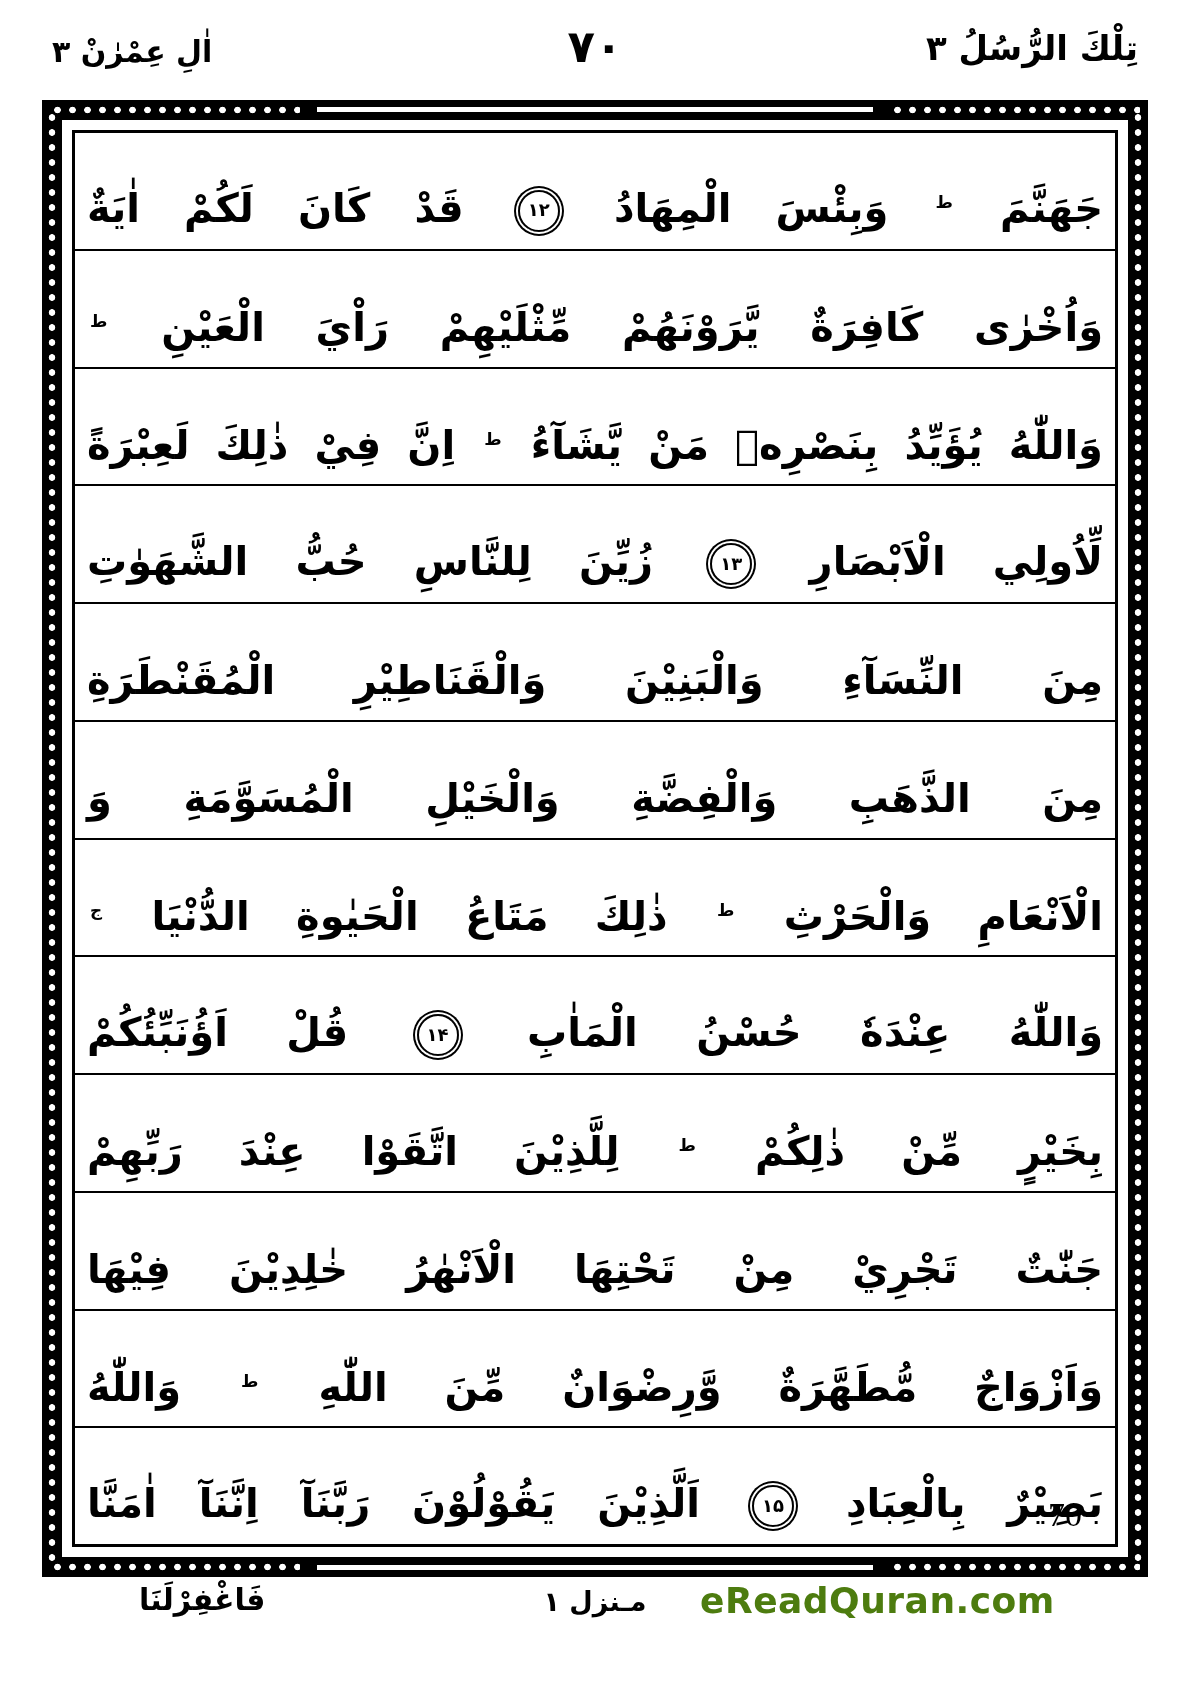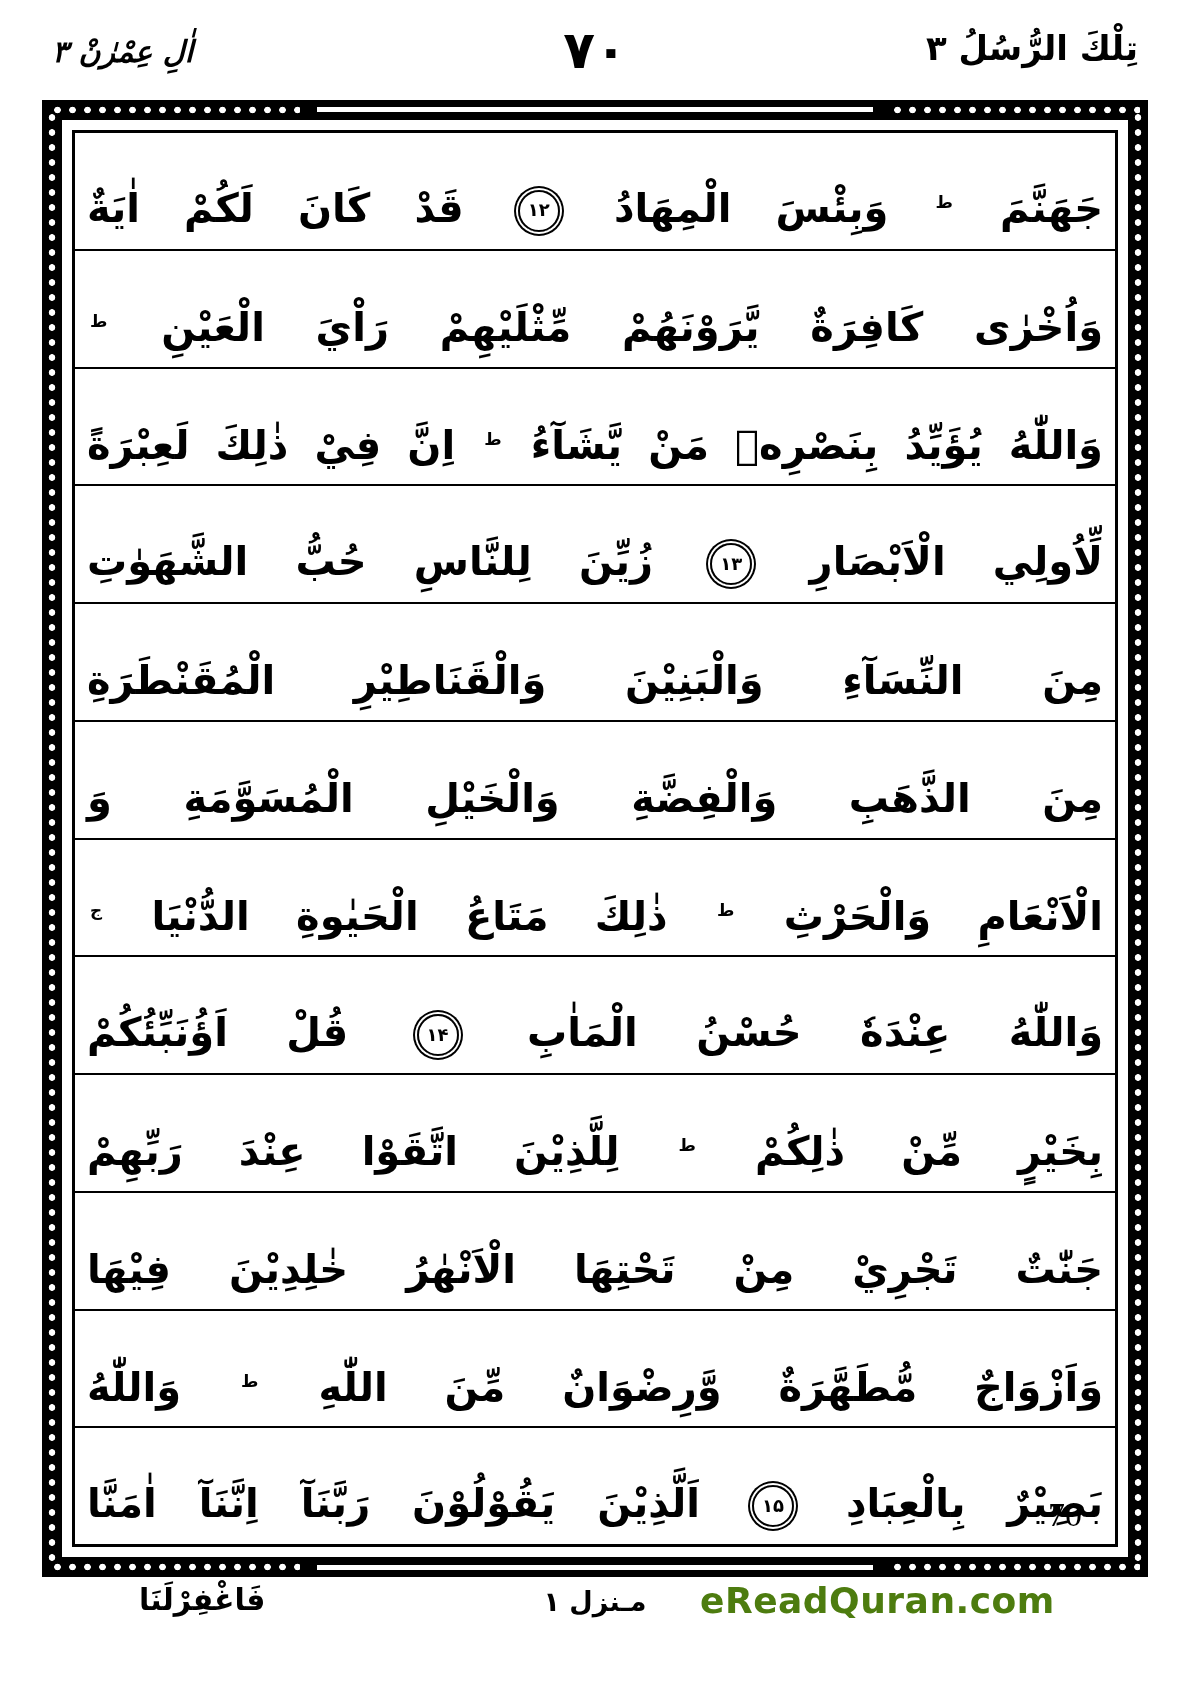--- a/index.html
+++ b/index.html
@@ -6,22 +6,22 @@
   body {
     width:1190px; height:1684px;
     background:#ffffff;
     position:relative;
     font-family:"DejaVu Sans", sans-serif;
     color:#000;
     overflow:hidden;
   }
 
   
-  .hdr-left  { position:absolute; left:52px;  top:34px; font-size:30px; font-weight:bold; direction:rtl;font-style:italic; }
-  .hdr-center{ position:absolute; left:0; right:0; top:20px; text-align:center; font-size:52px; font-weight:bold; }
+  .hdr-left  { position:absolute; left:52px;  top:34px; font-size:30px; font-weight:bold; direction:rtl; }
+  .hdr-center{ position:absolute; left:0; right:0; top:20px; text-align:center; font-size:45px; font-weight:bold; }
   .hdr-right { position:absolute; right:52px; top:28px; font-size:34px; font-weight:bold; direction:rtl; }
 
   
   .frame {
     position:absolute; left:42px; top:100px;
     width:1106px; height:1477px;
     box-sizing:border-box;
     border:20px solid #000;
     background:#fff;
   }

